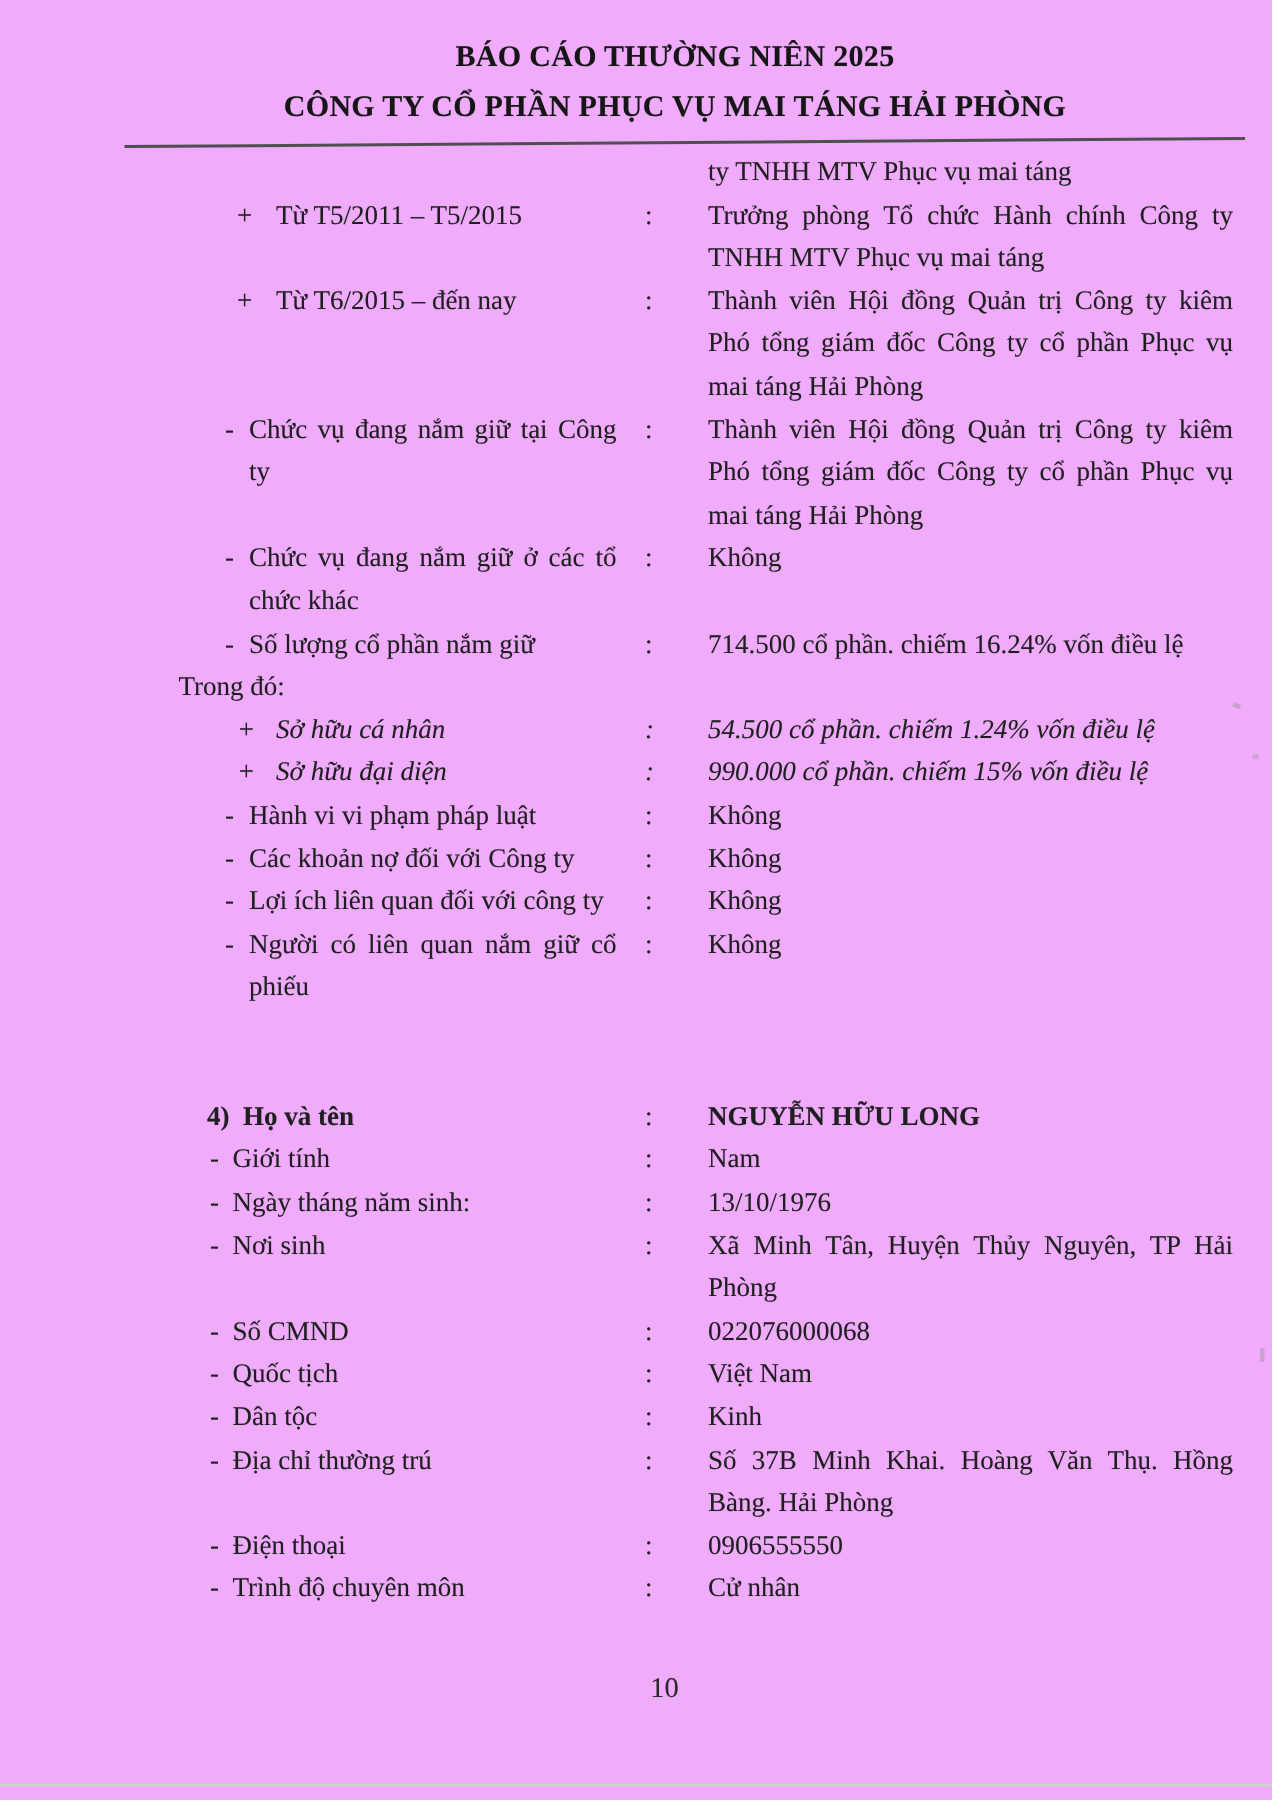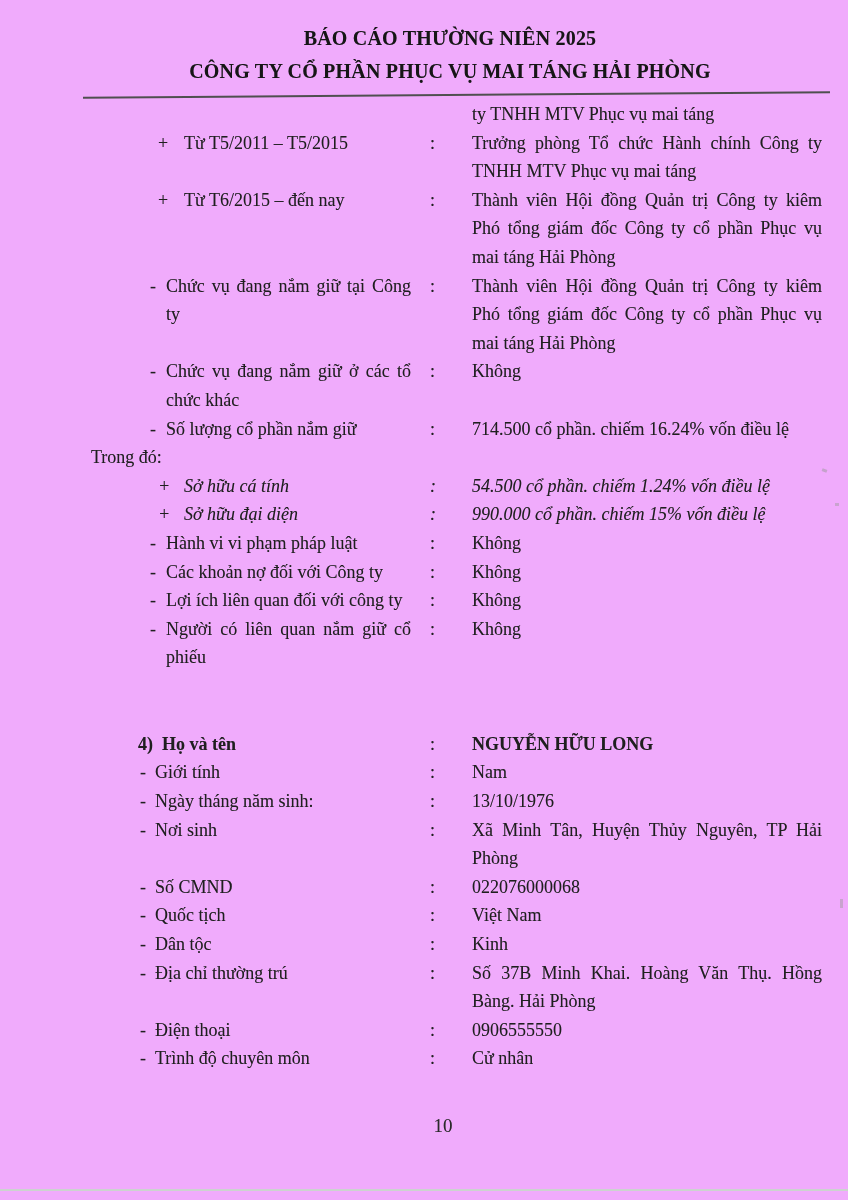--- a/index.html
+++ b/index.html
@@ -25,21 +25,21 @@
   .cell-colon  { flex:none; width:61px; padding-left:19px; box-sizing:border-box; }
   .cell-value  { flex:none; width:350px; text-align:justify; text-align-last:left; }
 
   .row.carry   { padding-left:472px; }
   .row.dash3   { padding-left:150px; }
   .row.dash3 .cell-bullet { width:16px; }
   .row.dash3 .cell-label  { width:245px; }
   .row.plus    { padding-left:158px; }
   .row.plus .cell-bullet  { width:26px; }
   .row.plus .cell-label   { width:227px; }
-  .row.subhead { padding-left:91px; }
+  .row.subhead { padding-left:119px; }
   .row.num     { padding-left:138px; }
   .row.num .cell-bullet   { width:24px; }
   .row.num .cell-label    { width:249px; }
   .row.dash4   { padding-left:140px; }
   .row.dash4 .cell-bullet { width:15px; }
   .row.dash4 .cell-label  { width:256px; }
 
   .row.italic { font-style:italic; }
   .row.bold .cell-bullet, .row.bold .cell-label { font-weight:bold; }
   .bold-value { font-weight:bold; }
@@ -105,21 +105,21 @@
       <span class="cell-colon">:</span>
       <span class="cell-value">714.500 cổ phần. chiếm 16.24% vốn điều lệ</span>
     </div>
 
     <div class="row subhead">
       <span>Trong đó:</span>
     </div>
 
     <div class="row plus italic">
       <span class="cell-bullet">+</span>
-      <span class="cell-label">Sở hữu cá tính</span>
+      <span class="cell-label">Sở hữu cá nhân</span>
       <span class="cell-colon">:</span>
       <span class="cell-value">54.500 cổ phần. chiếm 1.24% vốn điều lệ</span>
     </div>
 
     <div class="row plus italic">
       <span class="cell-bullet">+</span>
       <span class="cell-label">Sở hữu đại diện</span>
       <span class="cell-colon">:</span>
       <span class="cell-value">990.000 cổ phần. chiếm 15% vốn điều lệ</span>
     </div>

